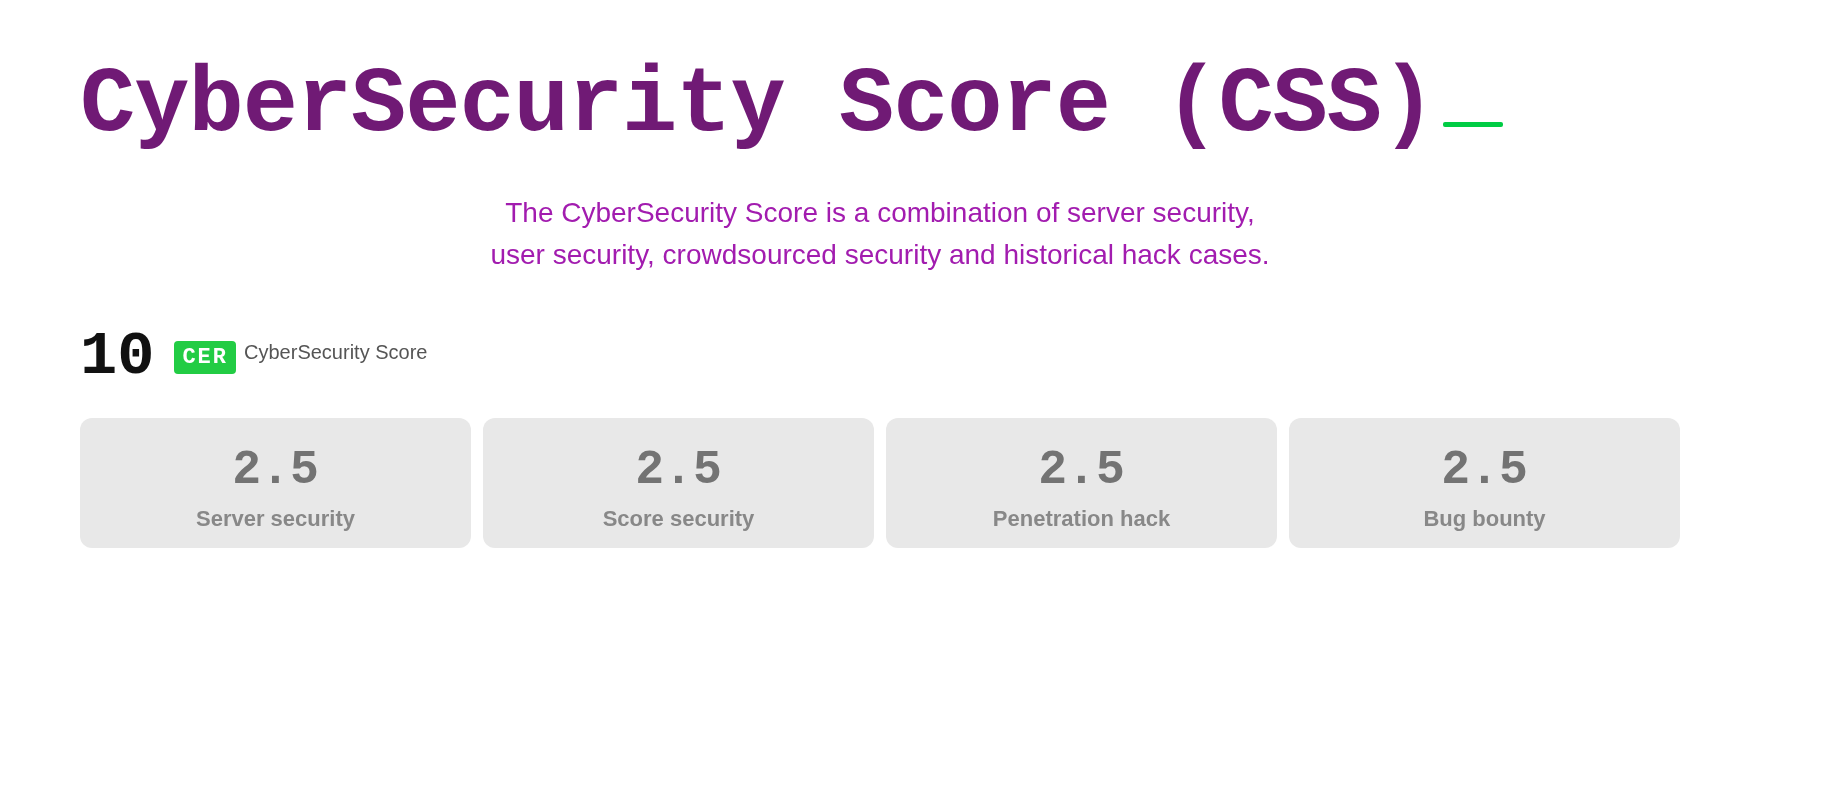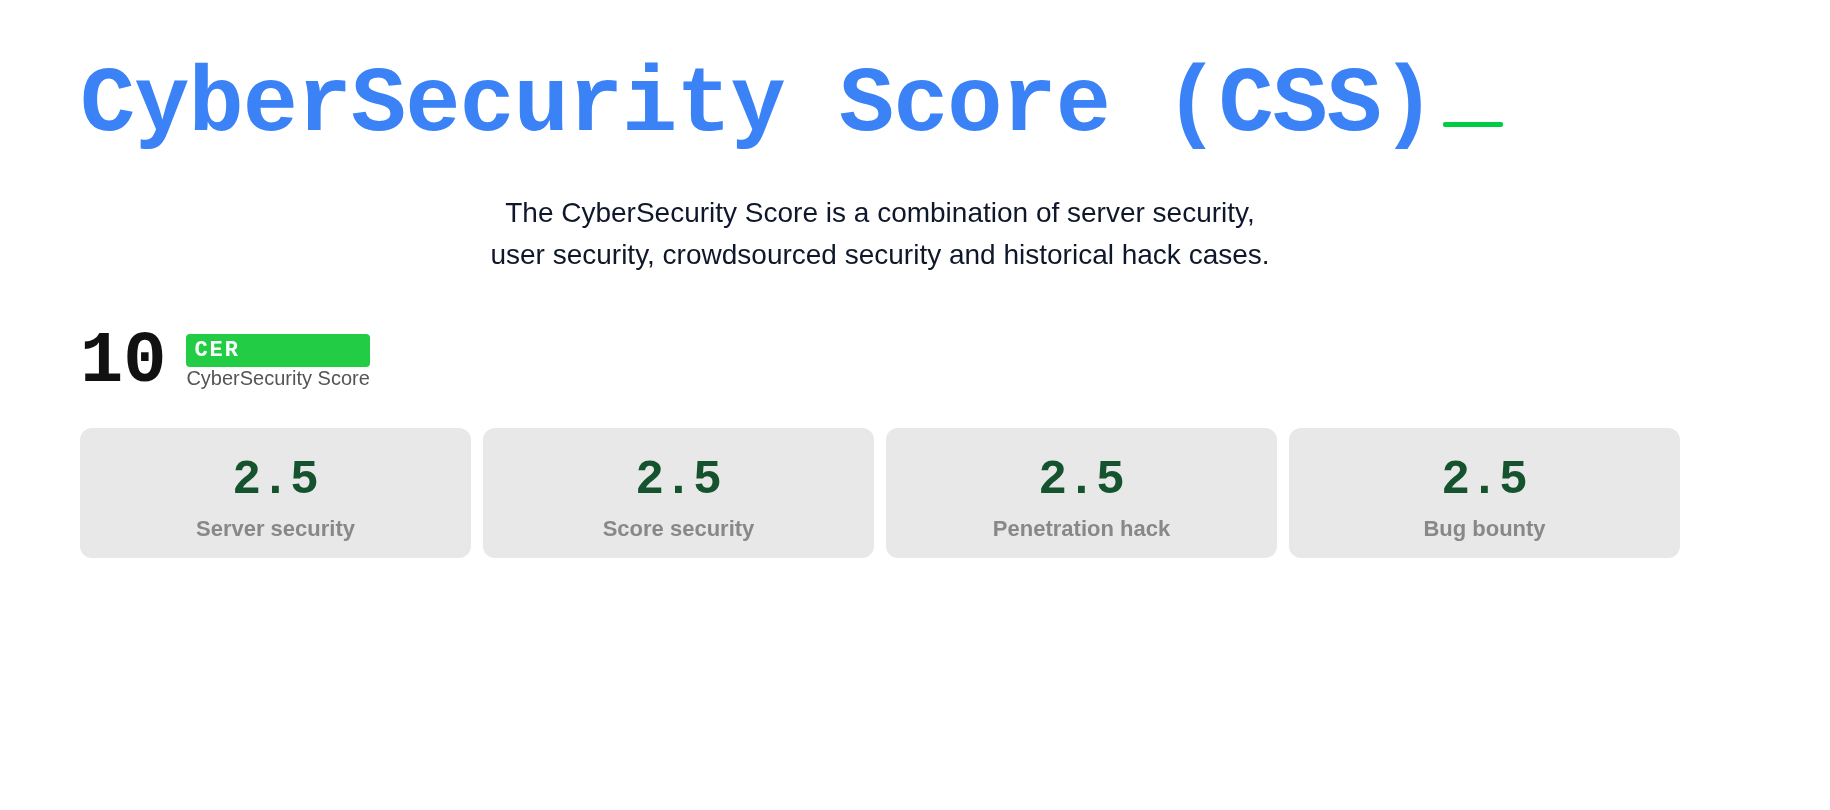--- a/index.html
+++ b/index.html
@@ -23,21 +23,21 @@
     .title-row {
       display: flex;
       align-items: flex-start;
       margin-bottom: 40px;
       position: relative;
     }
 
     .main-title {
       font-size: 92px;
       font-weight: 900;
-      color: #3b82f6;
+      color: #701a75;
       letter-spacing: -1px;
       line-height: 1.0;
       font-family: 'Courier New', Courier, monospace;
     }
 
     .title-underline-wrapper {
       display: flex;
       flex-direction: column;
       align-items: flex-end;
       margin-left: 8px;
@@ -47,46 +47,45 @@
     .title-underline {
       width: 60px;
       height: 5px;
       background: #00cc44;
       border-radius: 2px;
     }
 
     .description {
       font-family: Arial, Helvetica, sans-serif;
       font-size: 28px;
-      color: #0f172a;
+      color: #a21caf;
       line-height: 1.5;
       text-align: center;
       margin-bottom: 50px;
       font-weight: 400;
     }
 
     .score-section {
       display: flex;
       align-items: center;
       gap: 20px;
       margin-bottom: 30px;
     }
 
     .score-number {
-      font-size: 72px;
+      font-size: 62px;
       font-weight: 900;
       color: #111111;
       font-family: 'Courier New', Courier, monospace;
       line-height: 1;
     }
 
     .score-badge-container {
       display: flex;
-      flex-direction: column;
-      gap: 0;
+      gap: 8px;
     }
 
     .cer-badge {
       display: inline-flex;
       background: #22cc44;
       color: #ffffff;
       font-size: 22px;
       font-weight: 900;
       padding: 4px 8px;
       border-radius: 4px;
@@ -114,21 +113,21 @@
       padding: 28px 20px 16px 20px;
       display: flex;
       flex-direction: column;
       align-items: center;
       gap: 12px;
     }
 
     .score-card-value {
       font-size: 48px;
       font-weight: 800;
-      color: #14532d;
+      color: #737373;
       font-family: 'Courier New', Courier, monospace;
       line-height: 1;
     }
 
     .score-card-label {
       font-family: Arial, Helvetica, sans-serif;
       font-size: 22px;
       color: #888888;
       font-weight: 700;
       text-align: center;

